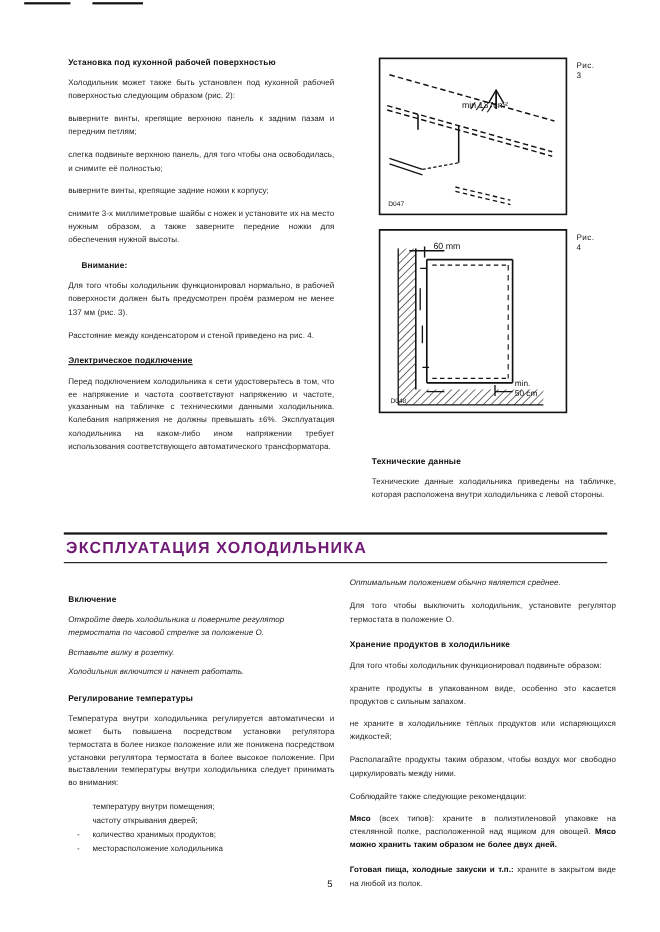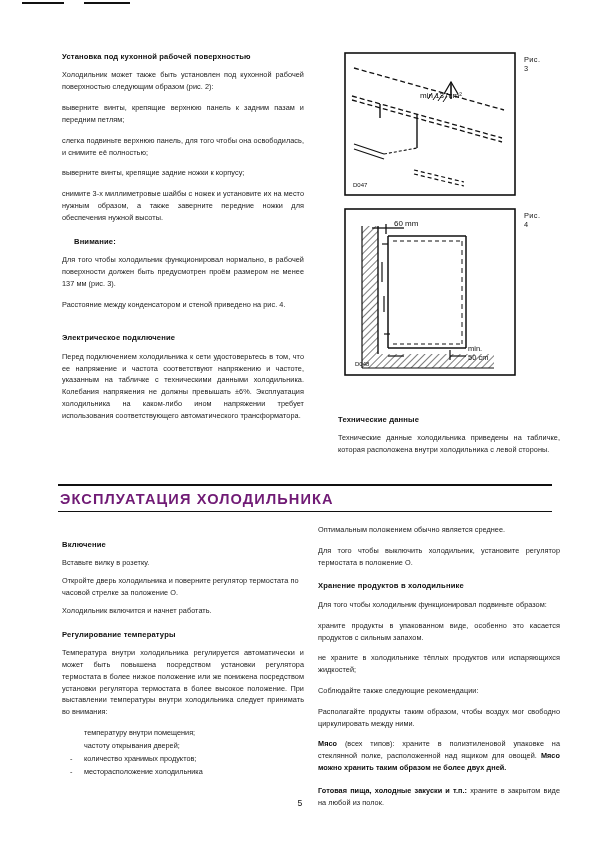--- a/index.html
+++ b/index.html
@@ -46,21 +46,21 @@
   }
   p.body {
     font-size: 7.3px;
     line-height: 1.62;
     margin: 0 0 9px 0;
     text-align: justify;
     color: #1b1b1b;
     letter-spacing: .05px;
   }
   p.body.tight { margin-bottom: 6px; }
-  p.body.nojust { text-align: left; }
+  p.body.nojust { text-align: left; font-style: italic; }
 
   ul.dashlist {
     margin: 2px 0 9px 0;
     padding: 0;
     list-style: none;
   }
   ul.dashlist li {
     font-size: 7.3px;
     line-height: 1.62;
     color: #1b1b1b;
@@ -146,21 +146,21 @@
     <p class="body">Холодильник может также быть установлен под кухонной рабочей поверхностью следующим образом (рис. 2):</p>
     <p class="body">выверните винты, крепящие верхнюю панель к задним пазам и передним петлям;</p>
     <p class="body">слегка подвиньте верхнюю панель, для того чтобы она освободилась, и снимите её полностью;</p>
     <p class="body">выверните винты, крепящие задние ножки к корпусу;</p>
     <p class="body">снимите 3-х миллиметровые шайбы с ножек и установите их на место нужным образом, а также заверните передние ножки для обеспечения нужной высоты.</p>
 
     <h3 class="sec" style="margin-top:13px;padding-left:12px;">Внимание:</h3>
     <p class="body">Для того чтобы холодильник функционировал нормально, в рабочей поверхности должен быть предусмотрен проём размером не менее 137 мм (рис. 3).</p>
     <p class="body">Расстояние между конденсатором и стеной приведено на рис. 4.</p>
 
-    <h3 class="sec" style="margin-top:23px;">Электрическое подключение</h3>
+    <h3 class="sec" style="margin-top:13px;text-decoration:underline;">Электрическое подключение</h3>
     <p class="body">Перед подключением холодильника к сети удостоверьтесь в том, что ее напряжение и частота соответствуют напряжению и частоте, указанным на табличке с техническими данными холодильника. Колебания напряжения не должны превышать ±6%. Эксплуатация холодильника на каком-либо ином напряжении требует использования соответствующего автоматического трансформатора.</p>
   </div>
 
   <div class="col-right" style="top:415px;">
     <h3 class="sec">Технические данные</h3>
     <p class="body">Технические данные холодильника приведены на табличке, которая расположена внутри холодильника с левой стороны.</p>
   </div>
 
   <div class="fig fig-3">
     <svg width="172" height="144" viewBox="0 0 172 144">
@@ -244,22 +244,22 @@
   <div class="fig-cap cap-4">Рис. 4</div>
 
   <div class="banner">
     <div class="rule-top"></div>
     <h1>ЭКСПЛУАТАЦИЯ ХОЛОДИЛЬНИКА</h1>
     <div class="rule-bot"></div>
   </div>
 
   <div class="low-left">
     <h3 class="sec">Включение</h3>
+    <p class="body nojust tight">Откройте дверь холодильника и поверните регулятор термостата по часовой стрелке за положение О.</p>
     <p class="body nojust tight">Вставьте вилку в розетку.</p>
-    <p class="body nojust tight">Откройте дверь холодильника и поверните регулятор термостата по часовой стрелке за положение О.</p>
     <p class="body nojust">Холодильник включится и начнет работать.</p>
 
     <h3 class="sec" style="margin-top:13px;">Регулирование температуры</h3>
     <p class="body">Температура внутри холодильника регулируется автоматически и может быть повышена посредством установки регулятора термостата в более низкое положение или же понижена посредством установки регулятора термостата в более высокое положение. При выставлении температуры внутри холодильника следует принимать во внимания:</p>
 
     <ul class="dashlist">
       <li class="nodash">
         
         <span>температуру внутри помещения;</span>
       </li>
@@ -279,22 +279,22 @@
   </div>
 
   <div class="low-right">
     <p class="body nojust">Оптимальным положением обычно является среднее.</p>
     <p class="body">Для того чтобы выключить холодильник, установите регулятор термостата в положение О.</p>
 
     <h3 class="sec" style="margin-top:13px;">Хранение продуктов в холодильнике</h3>
     <p class="body">Для того чтобы холодильник функционировал подвиньте образом:</p>
     <p class="body">храните продукты в упакованном виде, особенно это касается продуктов с сильным запахом.</p>
     <p class="body">не храните в холодильнике тёплых продуктов или испаряющихся жидкостей;</p>
+    <p class="body">Располагайте продукты таким образом, чтобы воздух мог свободно циркулировать между ними.</p>
     <p class="body">Соблюдайте также следующие рекомендации:</p>
-    <p class="body">Располагайте продукты таким образом, чтобы воздух мог свободно циркулировать между ними.</p>
 
     <p class="body">
       <b class="inl">Мясо</b><span> (всех типов): храните в полиэтиленовой упаковке на стеклянной полке, расположенной над ящиком для овощей. </span><b class="inl">Мясо можно хранить таким образом не более двух дней.</b>
     </p>
 
     <p class="body" style="margin-top:11px;">
       <b class="inl">Готовая пища, холодные закуски и т.п.:</b><span> храните в закрытом виде на любой из полок.</span>
     </p>
   </div>
 

